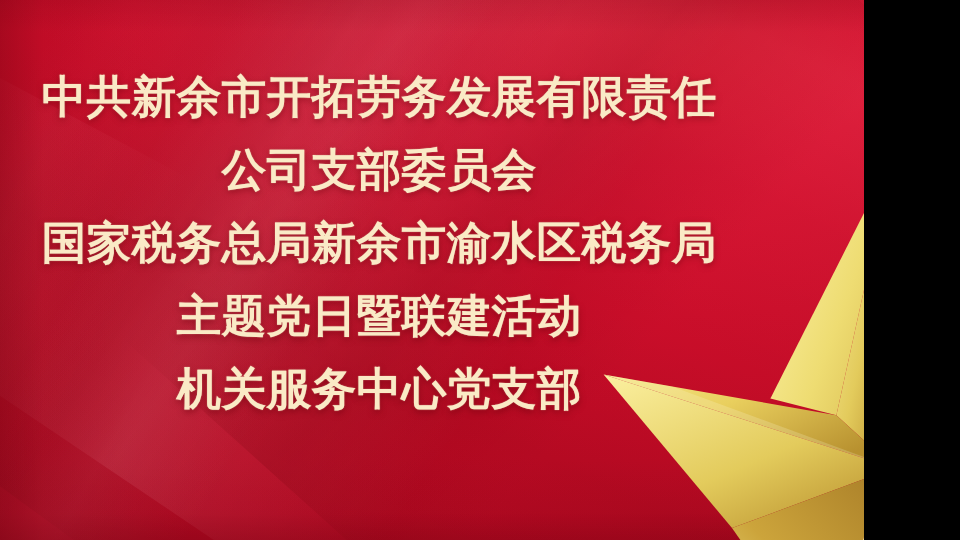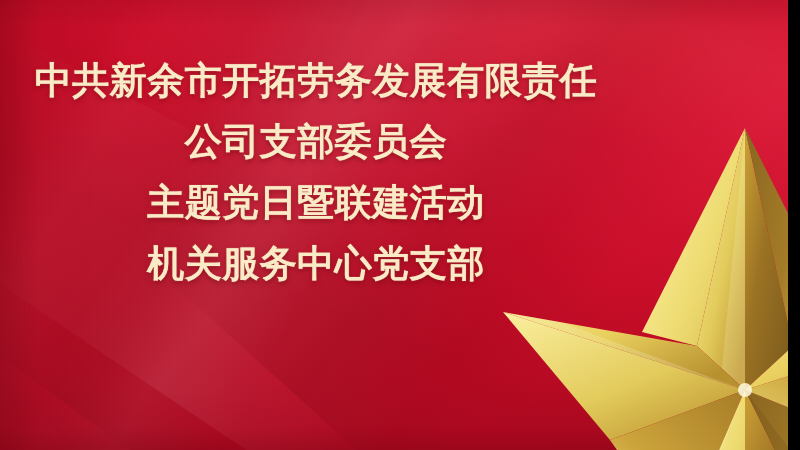--- a/index.html
+++ b/index.html
@@ -3,21 +3,21 @@
 <meta charset="utf-8">
 <title>主题党日暨联建活动</title>
 <style>
   html, body {
     margin: 0;
     padding: 0;
     background: #000;
   }
   .stage {
     position: relative;
-    width: 788px;
+    width: 720px;
     height: 450px;
     overflow: hidden;
     font-family: "DejaVu Sans", "Liberation Sans", sans-serif;
     background: #C60C26;
   }
 
   
   .bg-base {
     position: absolute;
     inset: 0;
@@ -215,17 +215,18 @@
         <polygon points="255,280 330,430 300,340" fill="#6B4C16"></polygon>
       </g>
 
       <circle cx="255" cy="280" r="7" fill="#FFFCE0" opacity="0.85"></circle>
     </svg>
   </div>
 
   <div class="headline">
     <div class="hl-line">中共新余市开拓劳务发展有限责任</div>
     <div class="hl-line">公司支部委员会</div>
+    <div class="hl-line">国家税务总局新余市渝水区税务局</div>
     <div class="hl-line">主题党日暨联建活动</div>
     <div class="hl-line">机关服务中心党支部</div>
   </div>
 
 </div>
 
 </body></html>

